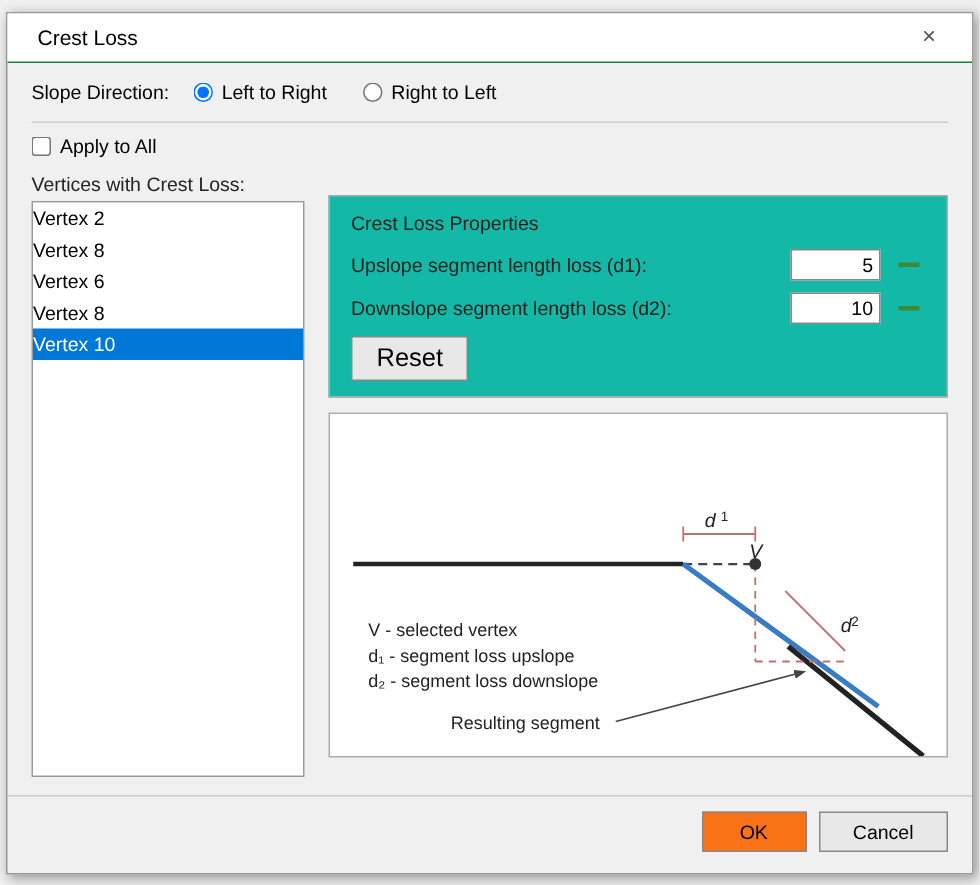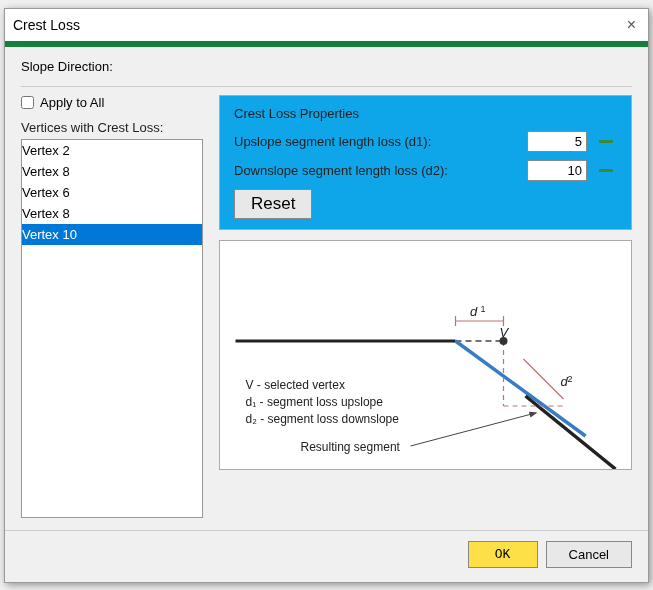--- a/index.html
+++ b/index.html
@@ -20,22 +20,22 @@
       width: 645px;
       min-height: 575px;
       display: flex;
       flex-direction: column;
     }
     .title-bar {
       background: #fff;
       display: flex;
       align-items: center;
       justify-content: space-between;
-      padding: 8px 8px;
-      border-bottom: 6px solid #15803d;
+      padding: 8px 20px;
+      border-bottom: 1px solid #15803d;
       font-size: 14px;
     }
     .title-bar-title {
       font-weight: normal;
     }
     .close-btn {
       cursor: pointer;
       font-size: 16px;
       color: #555;
       background: none;
@@ -115,21 +115,22 @@
     }
     .right-panel {
       flex: 1;
       display: flex;
       flex-direction: column;
       gap: 10px;
     }
     .props-group {
       border: 1px solid #aaa;
       padding: 10px 14px;
-      background: #0ea5e9;
+      background: #14b8a6;
+      margin-top: 40px;
     }
     .props-group-title {
       font-weight: normal;
       margin-bottom: 10px;
       color: #222;
     }
     .prop-row {
       display: flex;
       align-items: center;
       margin-bottom: 8px;
@@ -189,38 +190,47 @@
     }
     .footer-btn {
       border: 1px solid #888;
       background: #e8e8e8;
       padding: 5px 22px;
       cursor: pointer;
       font-size: 13px;
       min-width: 70px;
     }
     .footer-btn.primary {
-      background: #fde047;
-      font-family: Liberation Mono, monospace;
+      background: #f97316;
     }
   </style>
 </head>
 <body>
 
 <div class="dialog">
 
   <div class="title-bar">
     <span class="title-bar-title">Crest Loss</span>
     <button class="close-btn">×</button>
   </div>
 
   <div class="dialog-body">
 
     <div class="slope-row">
       <span class="slope-label">Slope Direction:</span>
+      <div class="radio-group">
+        <label class="radio-option">
+          <input type="radio" name="slope" checked="" style="">
+          <span>Left to Right</span>
+        </label>
+        <label class="radio-option">
+          <input type="radio" name="slope" style="">
+          <span>Right to Left</span>
+        </label>
+      </div>
     </div>
 
     <div class="main-content">
 
       <div class="left-panel">
         <label class="apply-to-all">
           <input type="checkbox" style="">
           <span>Apply to All</span>
         </label>
         <div class="vertices-label">Vertices with Crest Loss:</div>

